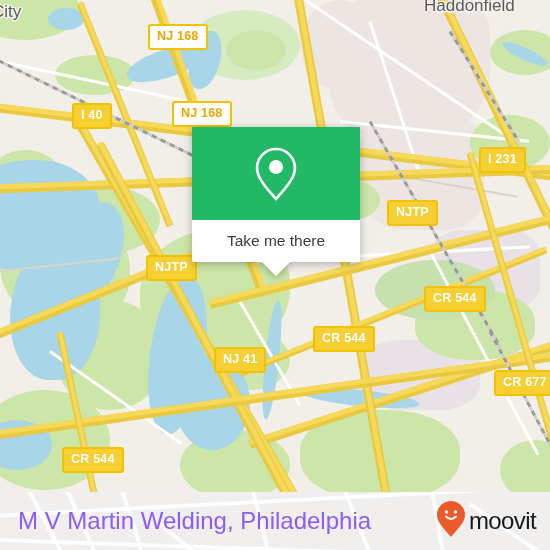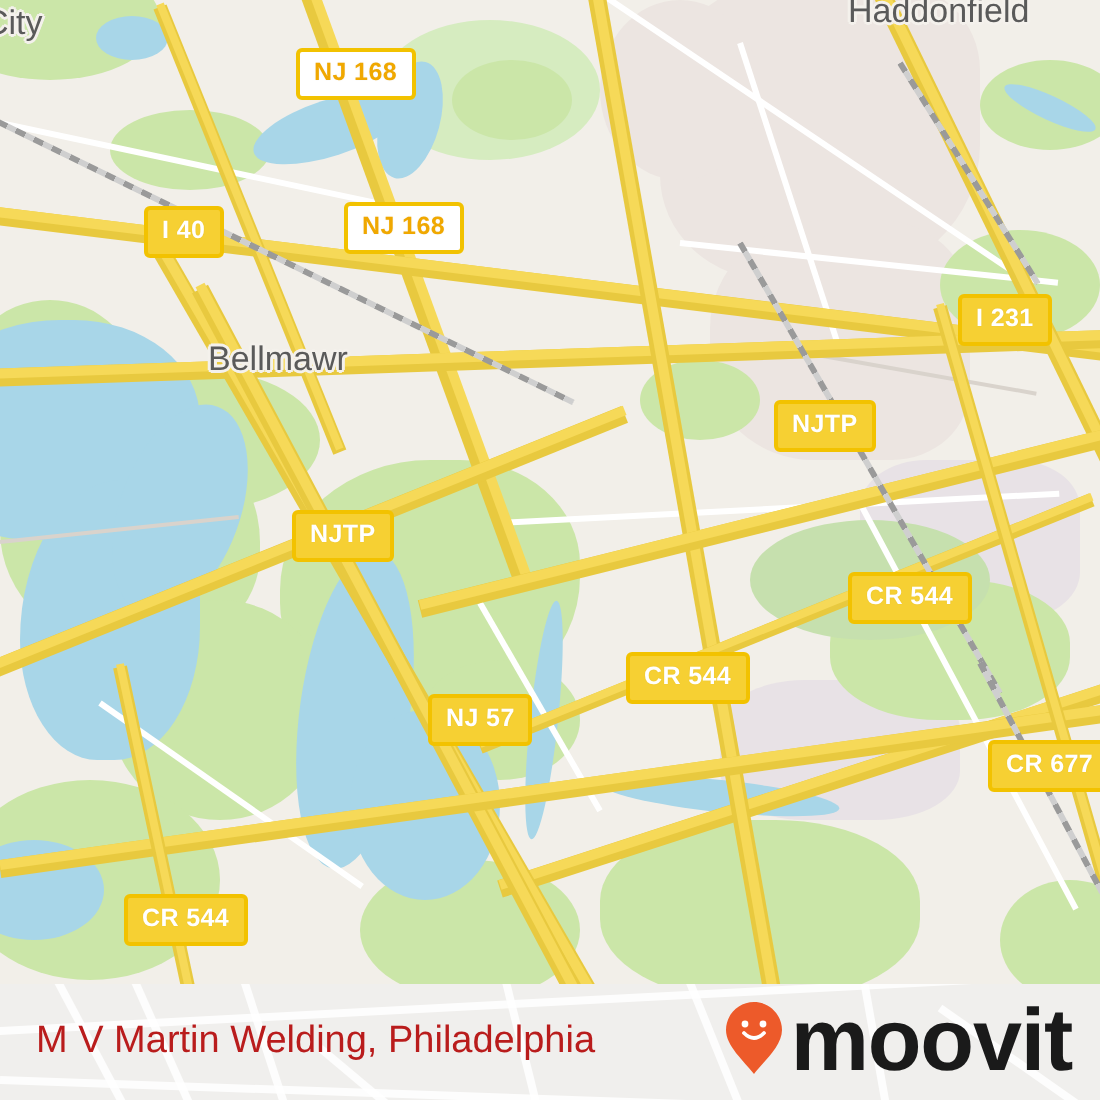--- a/index.html
+++ b/index.html
@@ -140,35 +140,35 @@
   #bottombar-pattern i {
     position: absolute;
     background: #ffffff;
     opacity: .85;
     transform-origin: 0 50%;
   }
   #place-title {
     position: absolute;
     left: 18px; top: 50%;
     transform: translateY(-50%);
-    font-size: 19px;
-    color: #b91c1c;
+    font-size: 24px;
+    color: #8b5cf6;
     white-space: nowrap;
   }
   #moovit-logo {
     position: absolute;
     right: 14px; top: 50%;
     transform: translateY(-50%);
     display: flex;
     align-items: center;
     gap: 3px;
   }
   #moovit-wordmark {
-    font-size: 44px;
-    font-weight: bold;
+    font-size: 24px;
+    font-weight: normal;
     color: #1a1a1a;
     letter-spacing: -0.6px;
     line-height: 1;
   }
 </style>
 </head>
 <body>
 
 <div id="root">
 
@@ -269,36 +269,49 @@
     <div class="road casing" style="left:470px;top:150px;width:420px;height:7px;transform:rotate(74deg);"></div>
     <div class="road motorway" style="left:470px;top:150px;width:420px;height:4px;transform:rotate(74deg);"></div>
 
     <div class="rail" style="left:-10px;top:55px;width:330px;height:3px;transform:rotate(26deg);"></div>
     <div class="rail" style="left:370px;top:120px;width:260px;height:3px;transform:rotate(60deg);"></div>
     <div class="rail" style="left:450px;top:30px;width:130px;height:3px;transform:rotate(58deg);"></div>
     <div class="rail" style="left:490px;top:330px;width:130px;height:3px;transform:rotate(62deg);"></div>
 
     <div class="place-label" style="left:-8px;top:2px;">City</div>
     <div class="place-label" style="left:424px;top:-4px;">Haddonfield</div>
-    <div class="place-label" style="left:104px;top:170px;">Bellmawr</div>
 
     <div class="shield hollow" style="left:148px;top:24px;">NJ 168</div>
     <div class="shield hollow" style="left:172px;top:101px;">NJ 168</div>
     <div class="shield" style="left:72px;top:103px;">I 40</div>
     <div class="shield" style="left:479px;top:147px;">I 231</div>
     <div class="shield" style="left:387px;top:200px;">NJTP</div>
     <div class="shield" style="left:146px;top:255px;">NJTP</div>
     <div class="shield" style="left:424px;top:286px;">CR 544</div>
     <div class="shield" style="left:313px;top:326px;">CR 544</div>
-    <div class="shield" style="left:214px;top:347px;">NJ 57</div>
+    <div class="shield" style="left:214px;top:347px;">NJ 41</div>
     <div class="shield" style="left:494px;top:370px;">CR 677</div>
     <div class="shield" style="left:62px;top:447px;">CR 544</div>
 
   </div>
 
+  <div id="popup">
+    <div id="popup-header">
+      <span>
+        <svg width="44" height="56" viewBox="0 0 44 56" fill="none">
+          <path d="M22 3 C11.5 3 3 11.5 3 22 C3 32 13 43 22 53 C31 43 41 32 41 22 C41 11.5 32.5 3 22 3 Z" stroke="#ffffff" stroke-width="2.6" fill="none"></path>
+          <circle cx="22" cy="21" r="7" fill="#ffffff"></circle>
+        </svg>
+      </span>
+    </div>
+    <div id="popup-footer">
+      <span>Take me there</span>
+    </div>
+    <div id="popup-arrow"></div>
+  </div>
 
   <div id="bottombar">
     <div id="bottombar-pattern">
       <i style="left:20px;top:-20px;width:160px;height:4px;transform:rotate(62deg);"></i>
       <i style="left:60px;top:-20px;width:150px;height:4px;transform:rotate(66deg);"></i>
       <i style="left:120px;top:-10px;width:130px;height:4px;transform:rotate(72deg);"></i>
       <i style="left:-10px;top:22px;width:580px;height:4px;transform:rotate(-3deg);"></i>
       <i style="left:0px;top:46px;width:560px;height:4px;transform:rotate(2deg);"></i>
       <i style="left:250px;top:-15px;width:110px;height:4px;transform:rotate(76deg);"></i>
       <i style="left:340px;top:-15px;width:120px;height:4px;transform:rotate(68deg);"></i>

